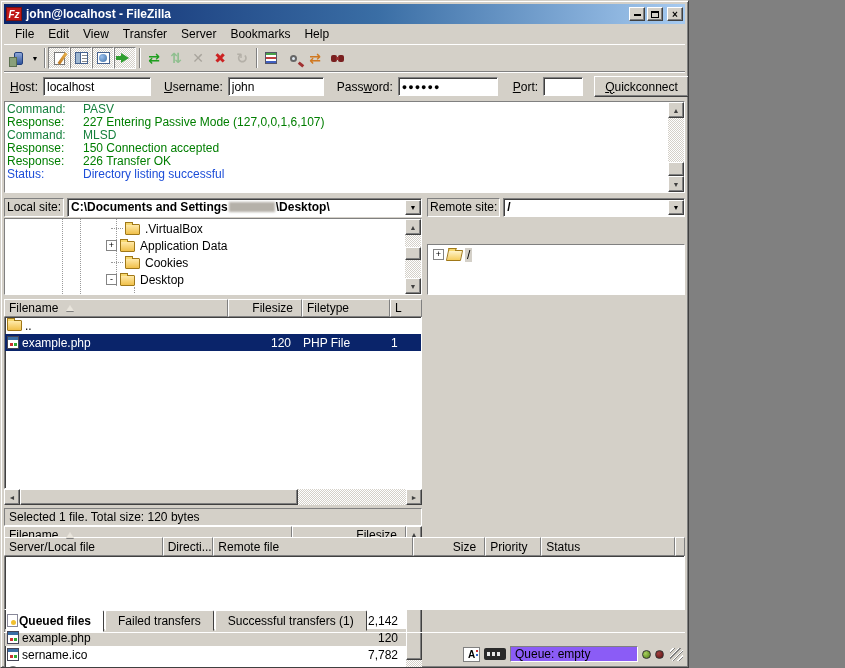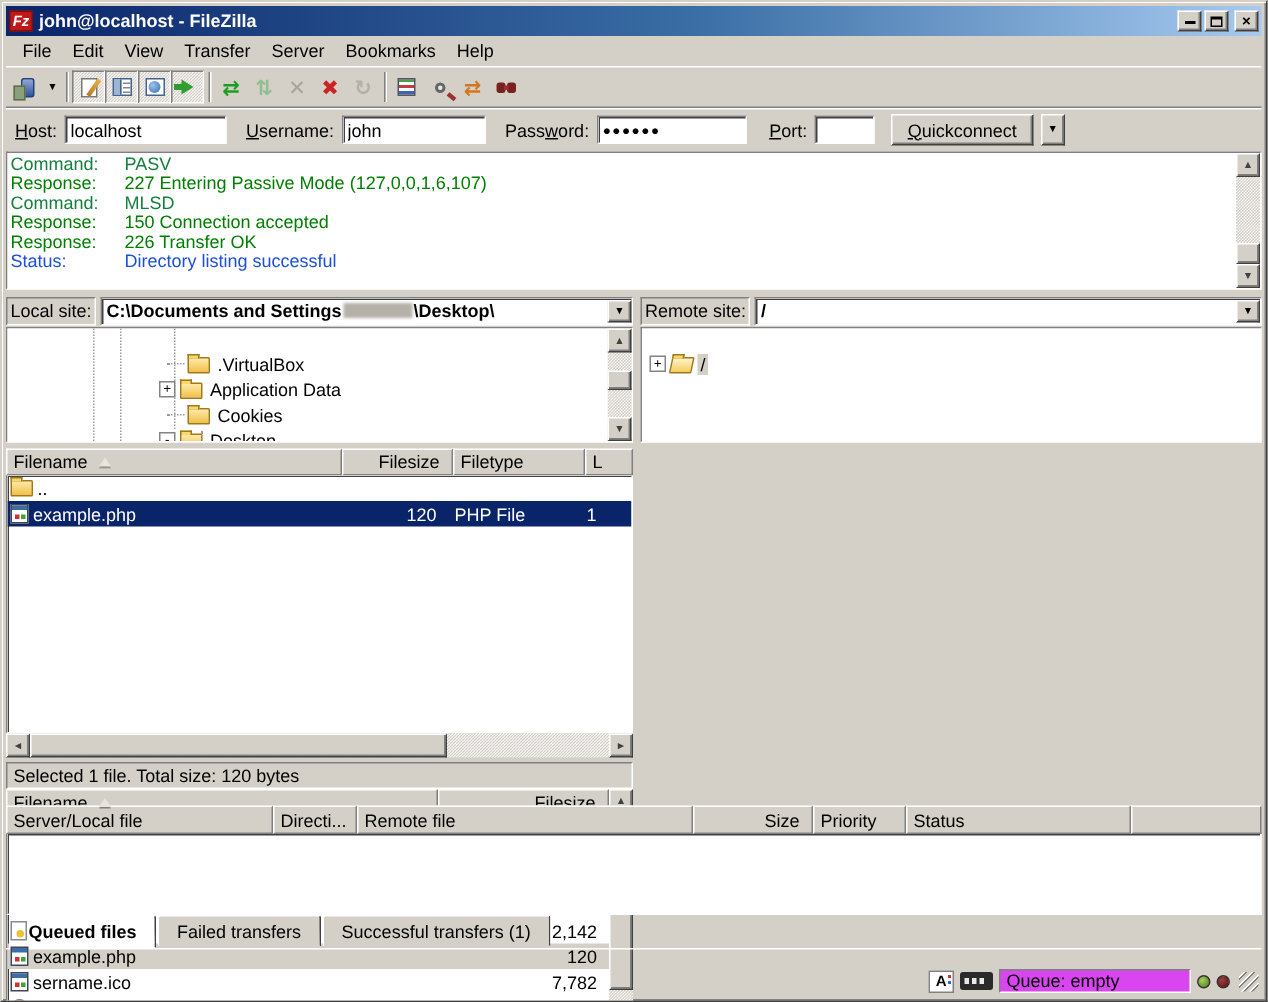--- a/index.html
+++ b/index.html
@@ -1,17 +1,17 @@
 <!DOCTYPE html>
 <html><head>
 <meta charset="utf-8">
 <style>
   html,body{margin:0;padding:0;background:#808080;}
   *{box-sizing:border-box;font-family:"Liberation Sans","DejaVu Sans",sans-serif;}
-  .window{position:relative;width:845px;height:668px;background:#d4d0c8;
+  .window{position:relative;width:689px;height:668px;background:#d4d0c8;
     border:1px solid #404040;border-top-color:#d4d0c8;border-left-color:#d4d0c8;
     box-shadow:inset 1px 1px 0 #fff, inset -1px -1px 0 #808080;
     padding:3px;display:flex;flex-direction:column;overflow:hidden;}
   
   .raised{border:1px solid;border-color:#fff #404040 #404040 #fff;background:#d4d0c8;box-shadow:inset -1px -1px 0 #808080;}
   .sunkenf{border:1px solid;border-color:#808080 #fff #fff #808080;box-shadow:inset 1px 1px 0 #404040;background:#fff;}
   .sunkenp{border:1px solid;border-color:#808080 #fff #fff #808080;background:#d4d0c8;}
   .hcell{border:1px solid;border-color:#fff #808080 #808080 #fff;background:#d4d0c8;font-size:12px;padding:1px 4px;white-space:nowrap;overflow:hidden;display:flex;align-items:center;}
   
   .titlebar{height:20px;background:linear-gradient(90deg,#0a246a 0%,#3a6ea5 55%,#a6caf0 100%);display:flex;align-items:center;padding:0 2px;flex:none;}
@@ -68,29 +68,29 @@
     background-size:2px 2px;background-position:0 0,1px 1px;background-color:#d4d0c8;}
   .sbtn{width:16px;height:16px;flex:none;display:flex;align-items:center;justify-content:center;font-size:7px;color:#404040;}
   .vthumb{width:16px;flex:none;}
   .hscroll{height:16px;flex:none;display:flex;background-image:linear-gradient(45deg,#fff 25%,transparent 25%,transparent 75%,#fff 75%),linear-gradient(45deg,#fff 25%,transparent 25%,transparent 75%,#fff 75%);background-size:2px 2px;background-position:0 0,1px 1px;background-color:#d4d0c8;}
   .hthumb{height:16px;flex:none;}
   .sspacer{flex:1;}
   
   .mainsplit{display:flex;flex:none;}
   .sash{height:4px;flex:none;} .vsash{width:5px;flex:none;}
   .pane{width:418px;flex:none;display:flex;flex-direction:column;}
-  .pane.right{flex:1;}
+  .pane.right{flex:1;gap:26px;}
   .sitebar{height:20px;display:flex;align-items:center;flex:none;gap:3px;}
   .sitelabel{font-size:12px;white-space:nowrap;padding:4px 2px;flex:none;}
   .combo{flex:1;height:19px;display:flex;align-items:center;background:#fff;font-weight:bold;}
   .combotext{flex:1;font-size:12px;padding:0 3px;white-space:nowrap;overflow:hidden;display:flex;align-items:center;}
   .combobtn{width:16px;height:15px;margin:0;flex:none;display:flex;align-items:center;justify-content:center;font-size:7px;color:#000;}
   .redacted{display:inline-block;width:46px;height:10px;background:#b5b1a9;filter:blur(1.2px);margin:0 1px;}
   .treewrap{flex:1;display:flex;margin-top:1px;min-height:0;}
-  .treebody{flex:1;background:#fff;position:relative;overflow:hidden;padding-top:15px;}
+  .treebody{flex:1;background:#fff;position:relative;overflow:hidden;padding-top:1px;}
   .vline{position:absolute;top:0;bottom:0;border-left:1px dotted #9a9a9a;}
   .treerow{height:17px;display:flex;align-items:center;position:relative;padding-left:106px;font-size:12px;white-space:nowrap;}
   .treerow .conn{width:12px;border-top:1px dotted #9a9a9a;height:0;flex:none;}
   .expbox{width:11px;height:11px;flex:none;border:1px solid #848484;background:#fff;font-size:9px;line-height:9px;text-align:center;color:#000;margin-right:1px;z-index:1;}
   .treelabel{padding:0 2px;}
   .treelabel.sel{background:#d4d0c8;}
   .ifolder{position:relative;width:15px;height:11px;background:linear-gradient(#ffe9a8,#f0c04a);border:1px solid #a07818;border-radius:1px;margin:2px 3px 0 2px;flex:none;}
   .ifolder::before{content:"";position:absolute;top:-3px;left:-1px;width:6px;height:2px;background:#f7d86e;border:1px solid #a07818;border-bottom:none;}
   .ifolder.open{transform:skewX(-12deg);background:linear-gradient(#fff3c8,#f5cd5e);}
   
@@ -118,21 +118,21 @@
   .tabsrow{height:22px;display:flex;flex:none;align-items:flex-start;padding-left:2px;}
   .tab{height:21px;font-size:12px;padding:3px 12px 0;border:1px solid;border-color:#fff #404040 #d4d0c8 #fff;background:#d4d0c8;margin-right:1px;border-radius:2px 2px 0 0;}
   .tab.active{background:#fff;font-weight:bold;height:22px;border-bottom-color:#fff;}
   .gapstrip{height:12px;flex:none;border-top:1px solid #fff;}
   
   .statusbar{height:20px;flex:none;display:flex;align-items:center;justify-content:flex-end;gap:4px;padding:0 2px;}
   .asciibox{width:17px;height:15px;background:#fff;border:1px solid #808080;font-size:10px;font-weight:bold;display:flex;align-items:center;justify-content:center;position:relative;}
   .asciibox::after{content:"";position:absolute;right:1px;top:2px;width:2px;height:2px;background:#c33;box-shadow:0 4px 0 #36c;}
   .badge{width:22px;height:12px;background:#2a2a2a;border-radius:2px;position:relative;}
   .badge::after{content:"";position:absolute;left:3px;top:4px;width:3px;height:4px;background:#e8e8e8;box-shadow:5px 0 0 #e8e8e8,10px 0 0 #e8e8e8;}
-  .queuebox{width:128px;height:16px;font-size:12px;display:flex;align-items:center;padding:0 4px;background:#d946ef;}
+  .queuebox{width:128px;height:16px;font-size:12px;display:flex;align-items:center;padding:0 4px;background:#8b5cf6;}
   .led{width:9px;height:9px;border-radius:50%;border:1px solid #333;}
   .led.green{background:radial-gradient(circle at 35% 35%,#a8d060,#4e7a14);}
   .led.red{background:radial-gradient(circle at 35% 35%,#a04040,#5a1010);}
   .grip{width:13px;height:13px;margin-left:2px;background:repeating-linear-gradient(135deg,transparent 0 2px,#fff 2px 3px,#808080 3px 4px);}
 </style>
 </head>
 <body>
 
 <div class="window">
 

